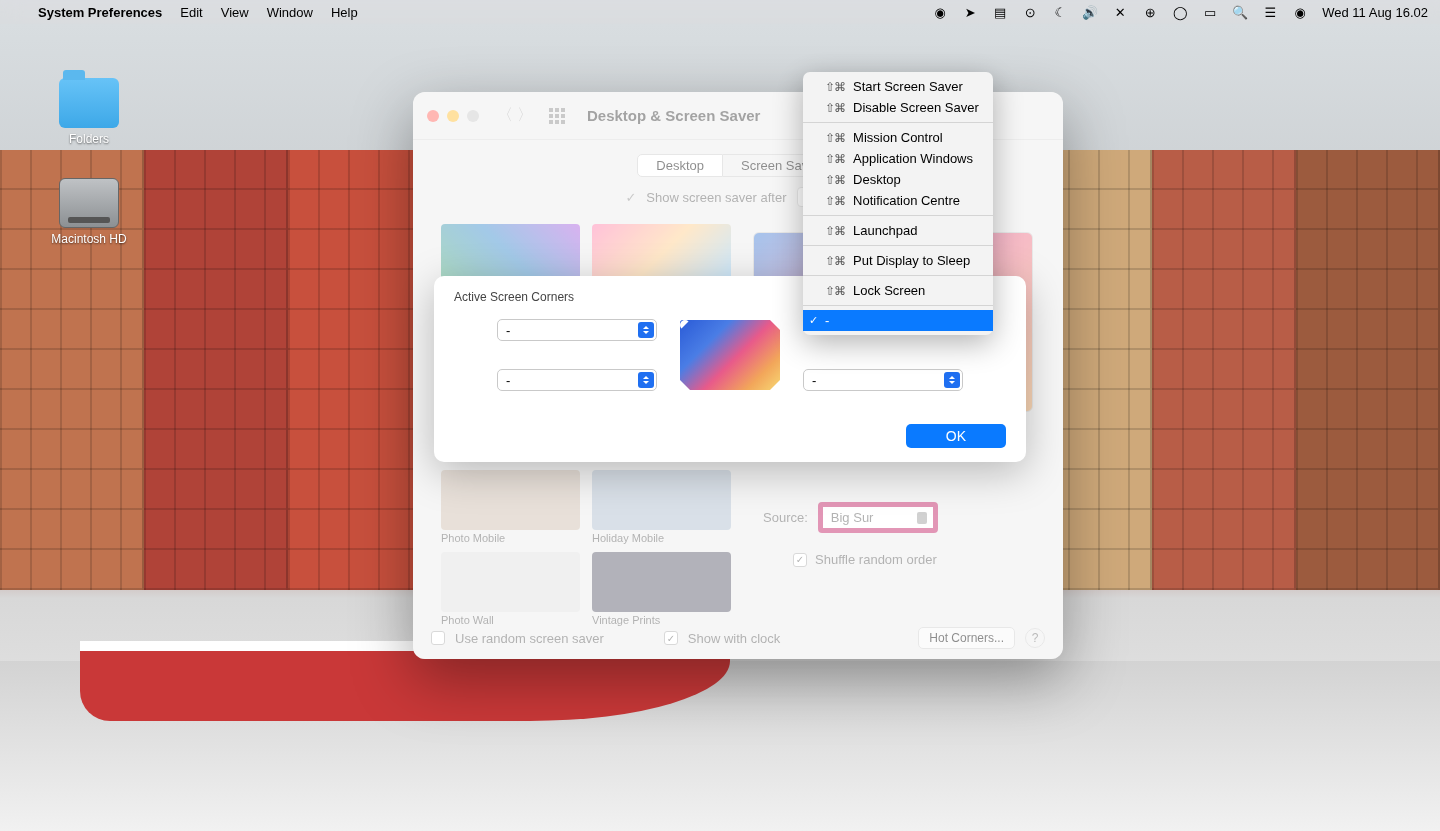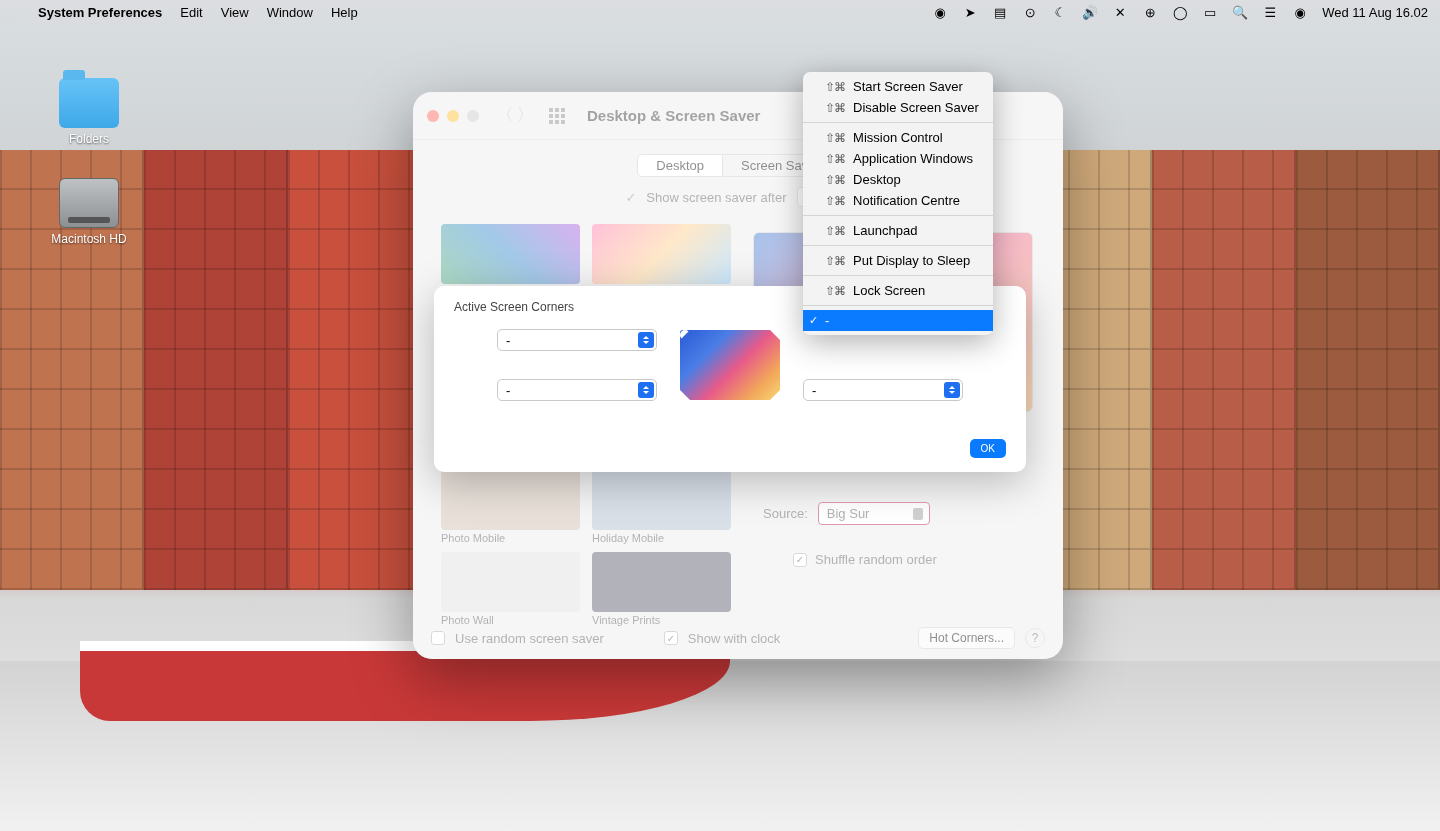--- a/index.html
+++ b/index.html
@@ -34,21 +34,21 @@
 .desktop-icon { position:absolute; width:80px; text-align:center; color:#fff; font-size:12px; text-shadow:0 1px 2px rgba(0,0,0,.6);margin-left:29px; }
 .desktop-icon .glyph { width:60px; height:50px; margin:0 auto 4px; border-radius:6px; }
 .folder-glyph { background: linear-gradient(#67c3f7,#3da8e8); position:relative; border-radius:4px; }
 .folder-glyph::before{content:'';position:absolute;top:-8px;left:4px;width:22px;height:10px;background:#5bb8ee;border-radius:3px 3px 0 0}
 .drive-glyph { background: linear-gradient(#bfc2c5,#8c9093); border-radius:6px; border:1px solid #666; position:relative; }
 .drive-glyph::after{content:'';position:absolute;bottom:4px;left:8px;right:8px;height:6px;background:#555;border-radius:2px}
 
 
 .window {
   position: absolute; left: 413px; top: 92px; width: 650px; height: 567px;
-  background: #ececec; border-radius: 19px; box-shadow: 0 20px 60px rgba(0,0,0,.35);
+  background: #ececec; border-radius: 12px; box-shadow: 0 20px 60px rgba(0,0,0,.35);
   overflow: hidden;
 }
 .titlebar { height: 48px; display:flex; align-items:center; padding: 0 14px; gap:10px; border-bottom:1px solid #d7d7d7; }
 .traffic { display:flex; gap:8px; }
 .tl { width:12px; height:12px; border-radius:50%; }
 .tl.red{background:#ff5f57}.tl.yel{background:#febc2e}.tl.grn{background:#c7c7c7}
 .nav-arrows{display:flex;gap:4px;margin-left:8px;color:#aaa;font-size:16px}
 .grid-icon{width:20px;height:16px;margin-left:6px;display:grid;grid-template-columns:repeat(3,4px);grid-template-rows:repeat(3,4px);gap:2px}
 .grid-icon span{background:#8a8a8a}
 .win-title{font-weight:600;font-size:15px;color:#333;margin-left:8px}
@@ -67,53 +67,53 @@
 .saver-thumb{width:100%;height:60px;border-radius:4px;margin-bottom:2px}
 .t1{background:linear-gradient(45deg,#4a7,#38c,#a5d)}
 .t2{background:linear-gradient(135deg,#f7a,#fc8,#8cf)}
 .t3{background:linear-gradient(#234,#567)}
 .t4{background:linear-gradient(#fb8,#fdb)}
 .t5{background:#ddd}.t6{background:#556}.t7{background:#cba}.t8{background:#abc}
 
 .preview-big{position:absolute;right:30px;top:140px;width:280px;height:180px;border-radius:6px;background:linear-gradient(135deg,#3a7bd5,#e85a8a,#f2a65a);border:1px solid #ccc}
 
 .source-row{position:absolute;left:350px;top:410px;display:flex;align-items:center;gap:10px;font-size:13px;color:#555}
-.source-sel{border:1px solid #be185d;background:#fff;border-radius:4px;padding:3px 60px 3px 8px;font-size:13px;position:relative}
+.source-sel{border:5px solid #be185d;background:#fff;border-radius:4px;padding:3px 60px 3px 8px;font-size:13px;position:relative}
 .source-sel::after{content:'';position:absolute;right:6px;top:5px;width:10px;height:12px;background:#999;border-radius:2px}
 .shuffle{position:absolute;left:380px;top:460px;font-size:13px;color:#555;display:flex;align-items:center;gap:8px}
 .chkbox{width:14px;height:14px;border:1px solid #aaa;border-radius:3px;background:#fff;display:inline-flex;align-items:center;justify-content:center;font-size:10px;color:#555}
 .chkbox.on::after{content:'✓'}
 
 .bottom-row{position:absolute;bottom:10px;left:18px;right:18px;display:flex;align-items:center;font-size:13px;color:#555;gap:10px}
 .bottom-row .spacer{flex:1}
 .btn-plain{border:1px solid #ccc;background:#f5f5f5;border-radius:5px;padding:3px 10px;font-size:12px}
 .help{width:20px;height:20px;border:1px solid #ccc;border-radius:50%;display:flex;align-items:center;justify-content:center;font-size:12px;color:#666}
 
 
 .dim { position:absolute; inset:0; background:rgba(255,255,255,0.55); }
 
 
 .sheet {
-  position:absolute; left:434px; top:286px; width:592px; height:186px;
+  position:absolute; left:434px; top:276px; width:592px; height:186px;
   background:#fff; border-radius:10px; box-shadow:0 10px 40px rgba(0,0,0,.25);
   padding:14px 20px;
 }
 .sheet-title{font-size:12px;color:#444;margin-bottom:8px}
 .corner-grid{display:grid;grid-template-columns:160px 110px 160px;grid-template-rows:36px 36px;gap:14px 18px;align-items:center;justify-content:center}
 .corner-sel{position:relative;border:1px solid #c9c9c9;border-radius:5px;height:22px;font-size:13px;padding-left:8px;display:flex;align-items:center;background:#fff}
 .sel-arrows{position:absolute;right:2px;top:2px;bottom:2px;width:16px;background:#1f6ff1;border-radius:3px;display:flex;flex-direction:column;align-items:center;justify-content:center}
 .sel-arrows::before{content:'';border:3px solid transparent;border-bottom-color:#fff;margin-bottom:1px}
 .sel-arrows::after{content:'';border:3px solid transparent;border-top-color:#fff;margin-top:1px}
 .screen-mini{grid-row:1/3;grid-column:2;width:100px;height:70px;border-radius:3px;background:linear-gradient(135deg,#2a5bd7 0%,#4a7de5 30%,#e85a8a 55%,#f2a65a 80%,#f7d774 100%);position:relative;align-self:center;justify-self:center}
 .screen-mini .c{position:absolute;width:10px;height:10px;background:#fff}
 .c.tl{top:0;left:0;clip-path:polygon(0 0,100% 0,0 100%)}
 .c.tr{top:0;right:0;clip-path:polygon(0 0,100% 0,100% 100%)}
 .c.bl{bottom:0;left:0;clip-path:polygon(0 0,0 100%,100% 100%)}
 .c.br{bottom:0;right:0;clip-path:polygon(100% 0,100% 100%,0 100%)}
-.ok-btn{position:absolute;right:20px;bottom:14px;background:#0a7aff;color:#fff;border:none;border-radius:5px;padding:4px 11px;font-size:10px;font-weight:500}
+.ok-btn{position:absolute;right:20px;bottom:14px;background:#0a7aff;color:#fff;border:none;border-radius:5px;padding:4px 40px;font-size:14px;font-weight:500}
 
 
 .dropdown {
   position:absolute; left:803px; top:72px; width:190px;
   background:#f3f3f3; border-radius:7px; box-shadow:0 8px 30px rgba(0,0,0,.3);
   padding:4px 0; font-size:13px;
 }
 .dd-item{padding:3px 14px 3px 22px;display:flex;align-items:center;gap:4px;position:relative}
 .dd-item .sc{font-size:12px;color:#555;letter-spacing:-1px;margin-right:4px}
 .dd-sep{height:1px;background:#d4d4d4;margin:4px 0}

